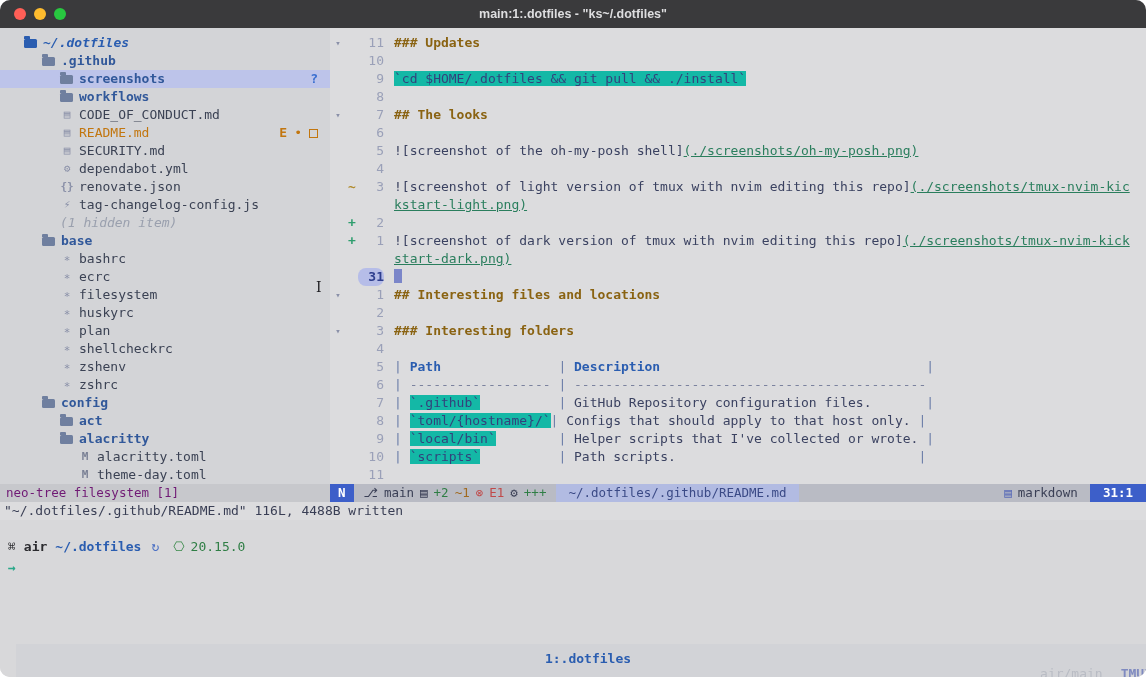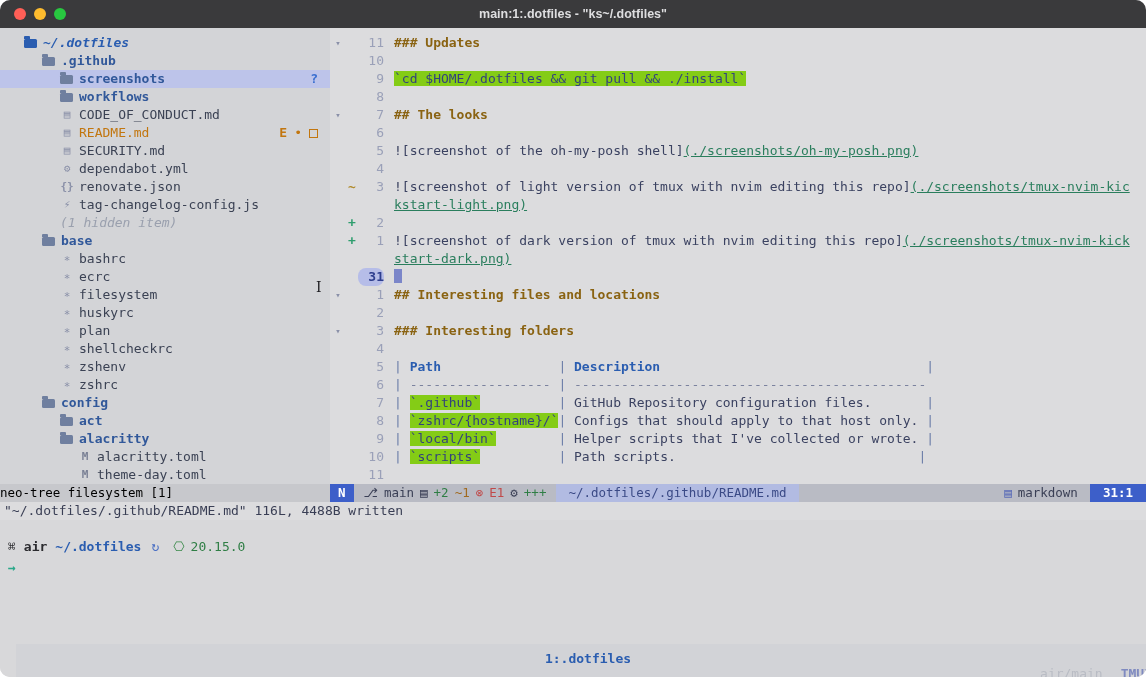--- a/index.html
+++ b/index.html
@@ -40,31 +40,31 @@
   .ed-line{display:grid;grid-template-columns:16px 12px 26px 1fr;height:18px;line-height:18px;white-space:pre;}
   .fold{text-align:center;color:#8a90a8;font-size:9px;}
   .gitsign{text-align:center;}
   .gitsign.added{color:#2f9e6e;font-weight:bold;}
   .gitsign.changed{color:#b08a2a;font-weight:bold;}
   .lnum{text-align:right;color:#9aa0b8;}
   .lnum.curnum{background:#b6bde8;color:#2f3f8f;font-weight:bold;border-radius:8px;}
   .ltxt{padding-left:10px;}
   .cursor{display:inline-block;width:8px;height:14px;background:#7b86c9;vertical-align:-2px;}
   .sg-h2,.sg-h3{color:#8a6312;font-weight:bold;}
-  .sg-code,.sg-codecell{background:#84cc16;color:#33427c;}
+  .sg-code,.sg-codecell{background:#14b8a6;color:#33427c;}
   .sg-alt{color:#3b4261;}
   .sg-link{color:#2a7e5d;text-decoration:underline;}
   .sg-punct{color:#6b7da8;}
   .sg-th{color:#2a5db0;font-weight:bold;}
   .sg-td{color:#3b4261;}
   .sg-dash{color:#7b829e;}
   
   .statusline{position:absolute;top:484px;left:0;width:1146px;height:18px;display:flex;align-items:stretch;
               line-height:18px;font-size:12.5px;background:#b9bbc4;}
-  .sl-neotree{width:330px;background:#c7c8cc;color:#000000;box-sizing:border-box;flex:none;}
+  .sl-neotree{width:330px;background:#c7c8cc;color:#701a75;padding-left:6px;box-sizing:border-box;flex:none;}
   .sl-mode{background:#3d5fc9;color:#ffffff;font-weight:bold;padding:0 8px;flex:none;}
   .sl-left{display:flex;gap:6px;padding:0 10px;color:#3a3f55;align-items:center;flex:none;}
   .sl-left .ok{color:#2f7e45;}
   .sl-left .warn{color:#a06a1f;}
   .sl-left .err{color:#c04a4a;}
   .sl-path{background:#b2bbe2;color:#3b4a86;padding:0 12px;flex:none;}
   .sl-fill{flex:1;}
   .sl-ft{padding:0 12px;display:flex;gap:6px;align-items:center;color:#3a3f55;flex:none;}
   .sl-ft .ft-icon{color:#5b6db8;}
   .sl-pos{background:#3d5fc9;color:#ffffff;font-weight:bold;padding:0 13px;flex:none;}
@@ -150,21 +150,21 @@
           <div class="ed-line"><span class="fold"></span><span class="gitsign added">+</span><span class="lnum">1</span><span class="ltxt"><span class="sg-alt">![screenshot of dark version of tmux with nvim editing this repo]</span><span class="sg-link">(./screenshots/tmux-nvim-kick</span></span></div>
           <div class="ed-line"><span class="fold"></span><span class="gitsign "></span><span class="lnum"></span><span class="ltxt"><span class="sg-link">start-dark.png)</span></span></div>
           <div class="ed-line"><span class="fold"></span><span class="gitsign "></span><span class="lnum curnum">31</span><span class="ltxt"><span class="cursor"></span></span></div>
           <div class="ed-line"><span class="fold">▾</span><span class="gitsign "></span><span class="lnum">1</span><span class="ltxt"><span class="sg-h2">## Interesting files and locations</span></span></div>
           <div class="ed-line"><span class="fold"></span><span class="gitsign "></span><span class="lnum">2</span><span class="ltxt"></span></div>
           <div class="ed-line"><span class="fold">▾</span><span class="gitsign "></span><span class="lnum">3</span><span class="ltxt"><span class="sg-h3">### Interesting folders</span></span></div>
           <div class="ed-line"><span class="fold"></span><span class="gitsign "></span><span class="lnum">4</span><span class="ltxt"></span></div>
           <div class="ed-line"><span class="fold"></span><span class="gitsign "></span><span class="lnum">5</span><span class="ltxt"><span class="sg-punct">| </span><span class="sg-th">Path</span><span class="sg-td">               </span><span class="sg-punct">| </span><span class="sg-th">Description</span><span class="sg-td">                                  </span><span class="sg-punct">|</span></span></div>
           <div class="ed-line"><span class="fold"></span><span class="gitsign "></span><span class="lnum">6</span><span class="ltxt"><span class="sg-punct">| </span><span class="sg-dash">------------------</span><span class="sg-td"> </span><span class="sg-punct">| </span><span class="sg-dash">---------------------------------------------</span></span></div>
           <div class="ed-line"><span class="fold"></span><span class="gitsign "></span><span class="lnum">7</span><span class="ltxt"><span class="sg-punct">| </span><span class="sg-codecell">`.github`</span><span class="sg-td">          </span><span class="sg-punct">| </span><span class="sg-td">GitHub Repository configuration files.       </span><span class="sg-punct">|</span></span></div>
-          <div class="ed-line"><span class="fold"></span><span class="gitsign "></span><span class="lnum">8</span><span class="ltxt"><span class="sg-punct">| </span><span class="sg-codecell">`zshrc/{hostname}/`</span><span class="sg-punct">| </span><span class="sg-td">Configs that should apply to that host only. </span><span class="sg-punct">|</span></span></div>
+          <div class="ed-line"><span class="fold"></span><span class="gitsign "></span><span class="lnum">8</span><span class="ltxt"><span class="sg-punct">| </span><span class="sg-codecell">`toml/{hostname}/`</span><span class="sg-punct">| </span><span class="sg-td">Configs that should apply to that host only. </span><span class="sg-punct">|</span></span></div>
           <div class="ed-line"><span class="fold"></span><span class="gitsign "></span><span class="lnum">9</span><span class="ltxt"><span class="sg-punct">| </span><span class="sg-codecell">`local/bin`</span><span class="sg-td">        </span><span class="sg-punct">| </span><span class="sg-td">Helper scripts that I've collected or wrote. </span><span class="sg-punct">|</span></span></div>
           <div class="ed-line"><span class="fold"></span><span class="gitsign "></span><span class="lnum">10</span><span class="ltxt"><span class="sg-punct">| </span><span class="sg-codecell">`scripts`</span><span class="sg-td">          </span><span class="sg-punct">| </span><span class="sg-td">Path scripts.                               </span><span class="sg-punct">|</span></span></div>
           <div class="ed-line"><span class="fold"></span><span class="gitsign "></span><span class="lnum">11</span><span class="ltxt"></span></div>
         </div>
     </div>
   </div>
 
   <div class="statusline">
     <span class="sl-neotree">neo-tree filesystem [1]</span>
     <span class="sl-mode">N</span>

